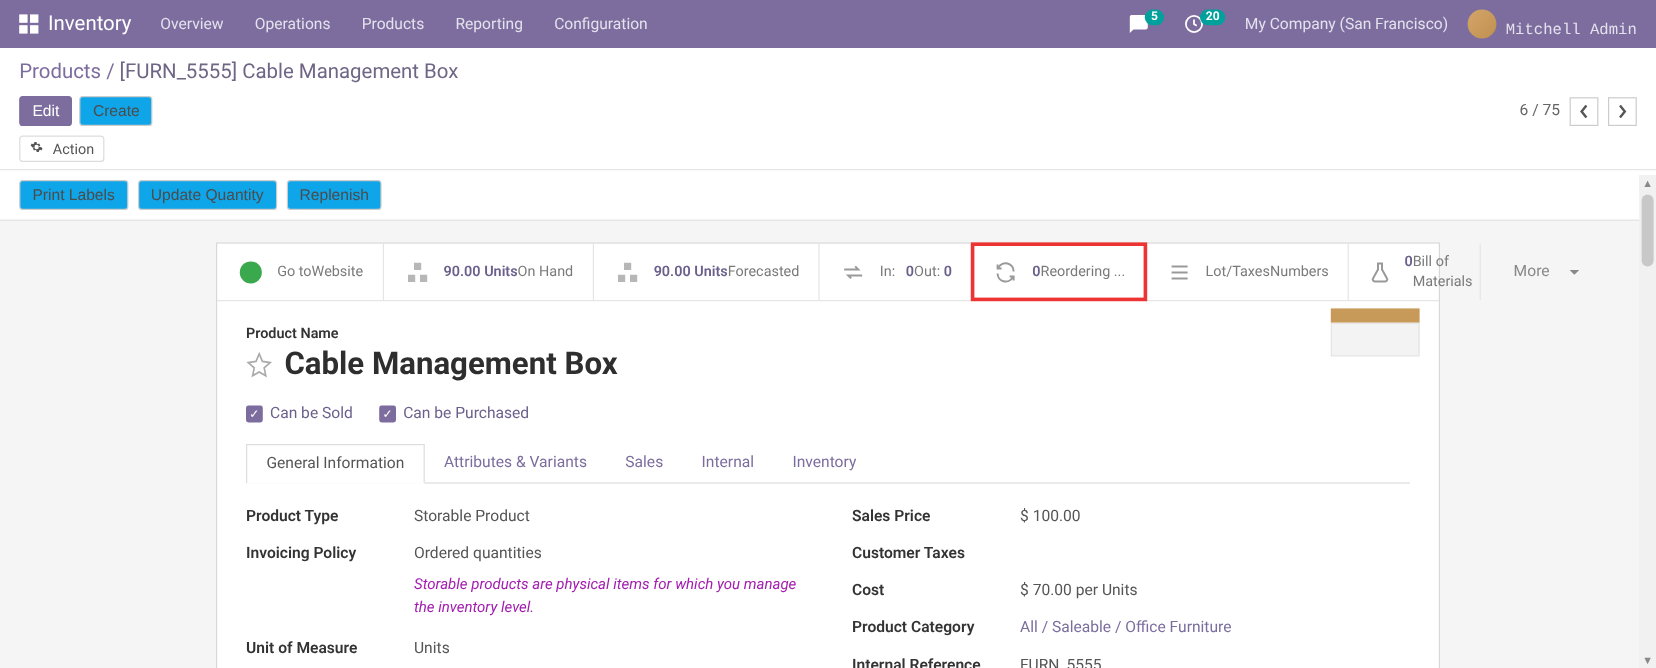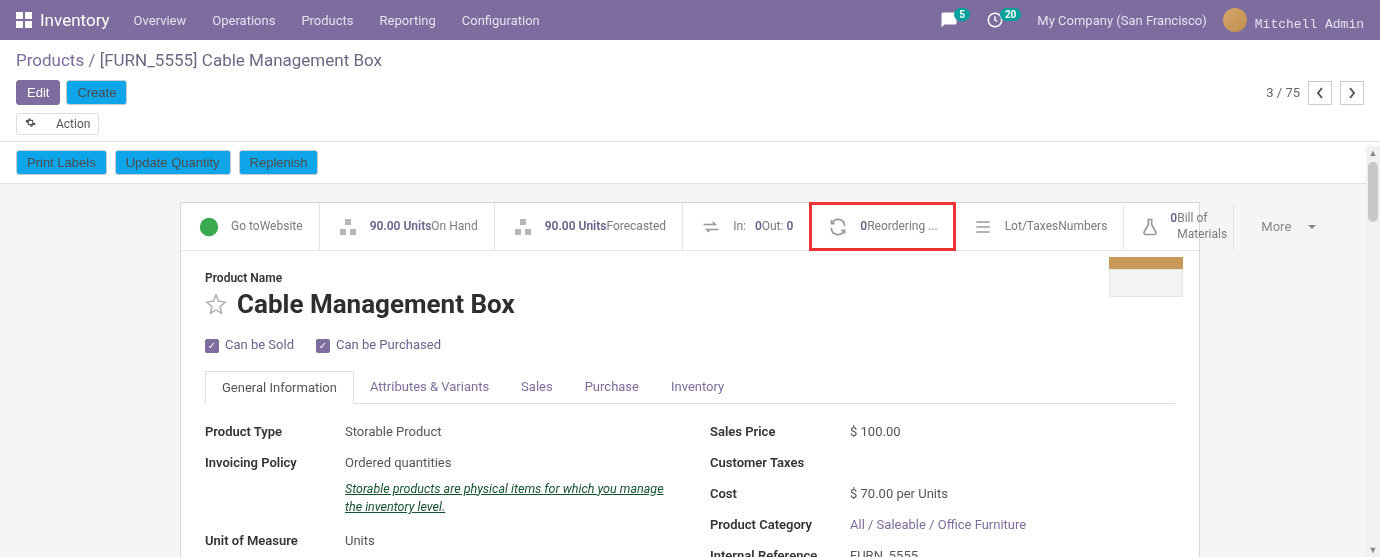--- a/index.html
+++ b/index.html
@@ -17,21 +17,21 @@
 .badge-num { background: #00a09d; color: #fff; font-size: 10px; font-weight: bold; border-radius: 8px; padding: 1px 5px; margin-left: -4px; position:relative; top:-6px; }
 .avatar { width: 24px; height: 24px; border-radius: 50%; background: linear-gradient(135deg,#d4a56a,#c09050); display:inline-block; }
 .subhead { background: #fff; padding: 10px 16px 0 16px; border-bottom: 1px solid #e0e0e0; }
 .breadcrumb { font-size: 17px; color: #7c6d9e; margin-bottom: 10px; }
 .breadcrumb .cur { color: #6f6585; }
 .toolbar-row { display: flex; align-items: center; justify-content: space-between; margin-bottom: 8px; }
 .btn { border: 1px solid #ccc; background: #0ea5e9; padding: 4px 10px; font-size: 13px; cursor: pointer; border-radius: 3px; color: #4c4c4c; }
 .btn-primary { background: #7c6d9e; color: #fff; border-color: #7c6d9e; }
 .pager { display: flex; align-items: center; gap: 8px; color: #666; }
 .pager .pgbtn { border: 1px solid #ccc; background: #fff; width: 24px; height: 24px; display: flex; align-items: center; justify-content: center; cursor: pointer; }
-.action-btn { border: 1px solid #ddd; background: #fff; padding: 3px 8px; font-size: 12px; border-radius: 3px; cursor: pointer; display: inline-flex; gap: 20px; color: #555; margin-bottom: 6px; }
+.action-btn { border: 1px solid #ddd; background: #fff; padding: 3px 8px; font-size: 12px; border-radius: 3px; cursor: pointer; display: inline-flex; gap: 8px; color: #555; margin-bottom: 6px; }
 .gear { width: 11px; height: 11px; }
 .secondary-toolbar { background: #fff; padding: 8px 16px; border-bottom: 1px solid #e0e0e0; display: flex; gap: 8px; }
 .content-area { display: flex; justify-content: center; padding: 0; position: relative; }
 .form-sheet { background: #fff; width: 1020px; border: 1px solid #d8d8d8; margin-top: 18px; }
 .stat-row { display: flex; border-bottom: 1px solid #e5e5e5; }
 .stat-btn { flex: 0 0 auto; padding: 8px 16px; border-right: 1px solid #e5e5e5; display: flex; align-items: center; gap: 10px; cursor: pointer; min-width: 110px; }
 .stat-btn .ic { width: 24px; height: 24px; color: #999; display:flex; align-items:center; justify-content:center; }
 .stat-btn .txt { display: flex; font-size: 12px; color: #7a7a7a; line-height: 1.3; }
 .stat-btn .txt b { color: #6b5f8c; font-weight: 600; }
 .stat-btn.more { justify-content: center; color: #888; border-right:none; }
@@ -44,21 +44,21 @@
 .chk-row { display: flex; gap: 22px; color: #6b5f8c; font-size: 13px; margin-bottom: 18px; }
 .chk { width: 14px; height: 14px; background: #7c6d9e; display: inline-flex; align-items:center; justify-content:center; color:#fff; margin-right:6px; border-radius:2px; font-size:10px; }
 .tabs { display: flex; border-bottom: 1px solid #ddd; margin-bottom: 20px; }
 .tab { padding: 8px 16px; color: #7c6d9e; cursor: pointer; }
 .tab.active { border: 1px solid #ddd; border-bottom: 1px solid #fff; margin-bottom: -1px; background: #fff; color: #555; }
 .form-cols { display: flex; gap: 40px; }
 .col { flex: 1; }
 .frow { display: flex; margin-bottom: 16px; }
 .frow .flabel { width: 140px; font-size: 13px; font-weight: 600; color: #333; }
 .frow .fval { flex: 1; font-size: 13px; color: #555; }
-.help-text { color: #14532d; font-style: italic; font-size: 12.5px; margin-top: 10px; line-height: 1.5; text-decoration: underline; }
+.help-text { color: #a21caf; font-style: italic; font-size: 12.5px; margin-top: 10px; line-height: 1.5; }
 .frow .fval .link { color: #7c6d9e; }
 .prod-img { position:absolute; right:10px; top:6px; width:80px; height:48px; }
 .prod-img .box-top { width:74px; height:12px; background:#c79a5a; }
 .prod-img .box-body { width:74px; height:28px; background:#f3f3f3; border:1px solid #e5e5e5; }
 .relwrap { position:relative; }
 .scrollbar-fake { position:absolute; right:0; top:146px; bottom:0; width:14px; background:#f1f1f1; }
 .scrollbar-fake .thumb { position:absolute; top:0; left:2px; right:2px; height:60px; background:#c8c8c8; border-radius:6px; }
 .scrollbar-fake .arrow { position:absolute; left:0; right:0; height:14px; background:#f1f1f1; display:flex; align-items:center; justify-content:center; color:#888; font-size:9px; }
 .bg-pattern { position:absolute; inset:0; background:#f5f5f5; z-index:-1; }
 </style>
@@ -110,21 +110,21 @@
     <span style="cursor:pointer;">Products</span>
     <span> / </span>
     <span class="cur">[FURN_5555] Cable Management Box</span>
   </div>
   <div class="toolbar-row">
     <div style="display:flex;gap:6px;">
       <button class="btn btn-primary">Edit</button>
       <button class="btn">Create</button>
     </div>
     <div class="pager">
-      <span>3 / 75</span>
+      <span>6 / 75</span>
       <span class="pgbtn">
         <svg width="8" height="12" viewBox="0 0 8 12" fill="none" stroke="#555" stroke-width="2">
             <path d="M6 1L2 6l4 5"></path>
           </svg>
       </span>
       <span class="pgbtn">
         <svg width="8" height="12" viewBox="0 0 8 12" fill="none" stroke="#555" stroke-width="2">
             <path d="M2 1l4 5-4 5"></path>
           </svg>
       </span>
@@ -247,21 +247,21 @@
         <span class="prod-title">Cable Management Box</span>
       </div>
       <div class="chk-row">
         <span><span class="chk">✓</span><span>Can be Sold</span></span>
         <span><span class="chk">✓</span><span>Can be Purchased</span></span>
       </div>
       <div class="tabs">
         <div class="tab active">General Information</div>
         <div class="tab">Attributes &amp; Variants</div>
         <div class="tab">Sales</div>
-        <div class="tab">Purchase</div>
+        <div class="tab">Internal</div>
         <div class="tab">Inventory</div>
       </div>
       <div class="form-cols">
         <div class="col">
           <div class="frow">
               <div class="flabel">Product Type</div>
               <div class="fval">Storable Product</div>
             </div>
           <div class="frow">
             <div class="flabel">Invoicing Policy</div>

